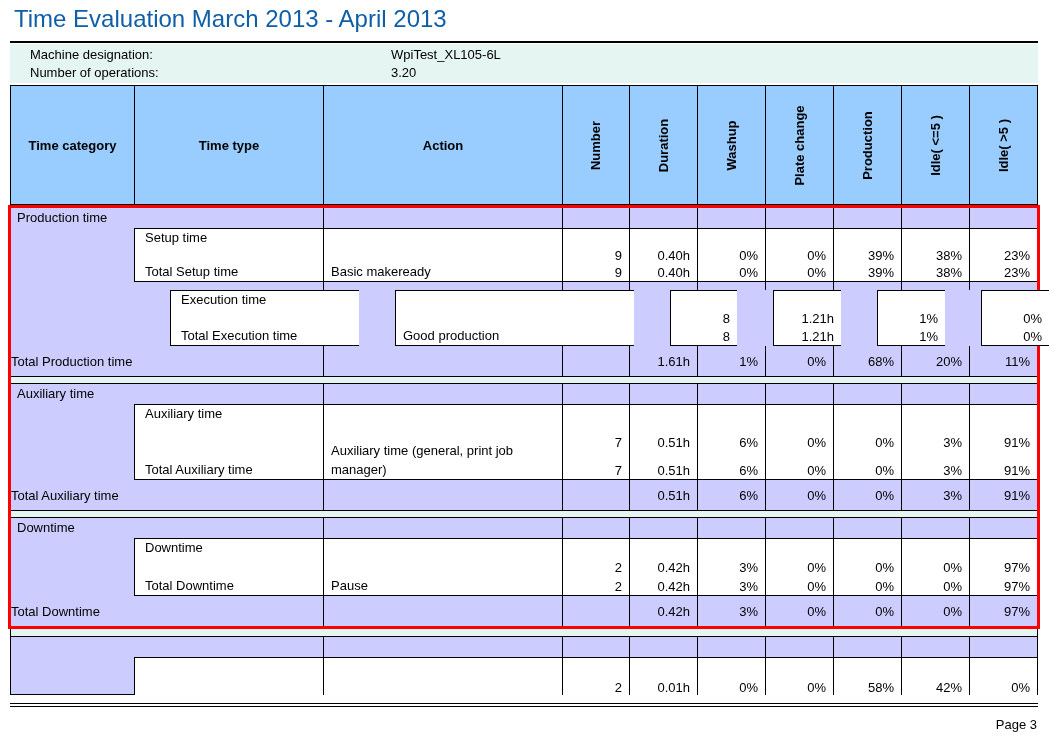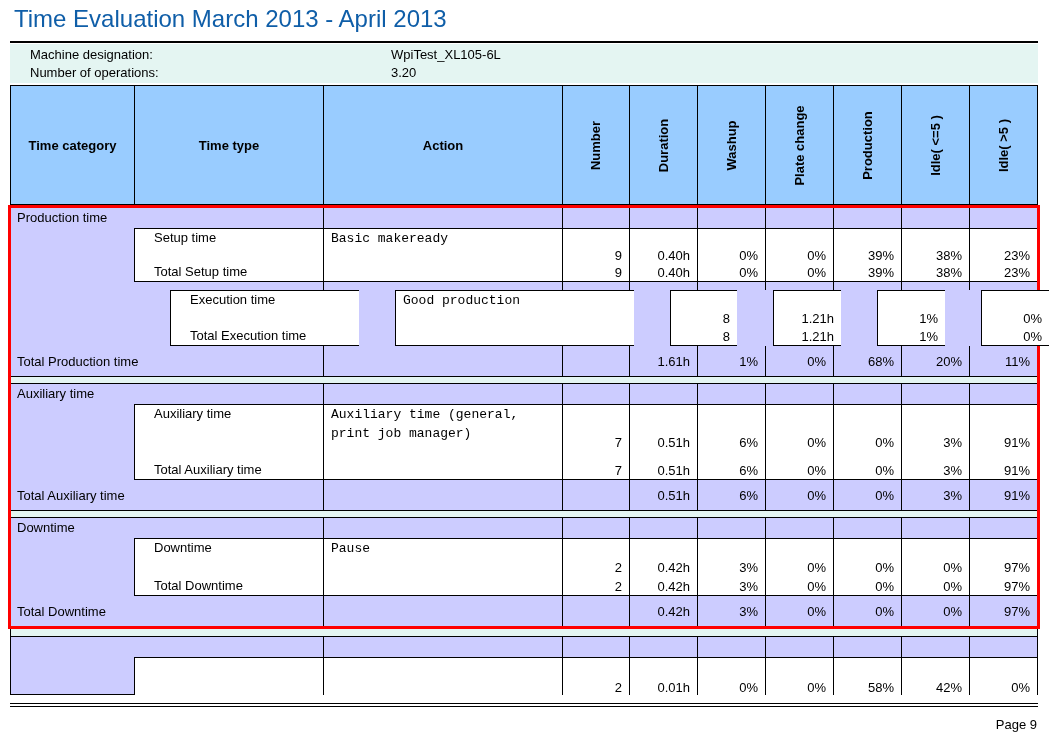--- a/index.html
+++ b/index.html
@@ -43,37 +43,37 @@
 
   .bgap{height:8px; background:var(--lav);}
   .bgap .lab{grid-column:1/3;}
 
   .band{background:var(--lav);}
   .band.h54{height:54px;} .band.h76{height:76px;} .band.h56{height:56px;gap:36px;}
   .band.h58{height:58px;} .band.h38{height:38px;}
   .bc1{grid-column:1; background:var(--lav);}
   .bbox{grid-column:2; background:#fff; border:1px solid #000; border-right:none;
         display:flex; flex-direction:column; justify-content:space-between;
-        padding:1px 4px 2px 19px; line-height:15px;}
+        padding:1px 4px 2px 10px; line-height:15px;}
   .bact{grid-column:3; background:#fff; border-top:1px solid #000; border-bottom:1px solid #000;
-        border-left:1px solid #000; display:flex; align-items:flex-start;
-        padding:0 10px 0 7px; line-height:19px;font-family:Liberation Mono, monospace;}
+        border-left:1px solid #000; display:flex; align-items:flex-end;
+        padding:0 10px 0 7px; line-height:19px;}
   .bnum{background:#fff; border-top:1px solid #000; border-bottom:1px solid #000; border-left:1px solid #000;
         display:grid; grid-template-rows:17px 1fr 17px; text-align:right; padding-right:7px;}
   .bnum .v1{grid-row:2; align-self:center;}
   .bnum .v2{grid-row:3; align-self:center;}
 
   
   .band.cut .bbox{border-bottom:none;}
   .band.cut .bact{border-bottom:none;}
   .band.cut .bnum{border-bottom:none; grid-template-rows:1fr 17px;}
   .band.cut .bc1{border-bottom:1px solid #000;}
 
   .sec-t{height:30px; background:var(--lav);}
-  .sec-t .lab{grid-column:1/3; display:flex; align-items:center; padding-left:6px; white-space:nowrap;}
+  .sec-t .lab{grid-column:1/3; display:flex; align-items:center; white-space:nowrap;}
   .sec-t .cl{display:flex; align-items:center; justify-content:flex-end; padding-right:7px;}
 
   .bottom-wrap{width:1028px; border-left:1px solid #000; border-right:1px solid #000;}
 
   .footer-rule{position:absolute; left:10px; top:703px; width:1028px; height:4px;
                border-top:1px solid #000; border-bottom:1px solid #000;}
   .page-num{position:absolute; right:14px; top:717px;}
 </style>
 </head>
 <body>
@@ -416,15 +416,15 @@
           </div>
         <div class="bnum">
             <span class="v2">0%</span>
           </div>
       </div>
     </div>
 
   </div>
 
   <div class="footer-rule"></div>
-  <div class="page-num">Page 9</div>
+  <div class="page-num">Page 3</div>
 
 </div>
 
 </body></html>

